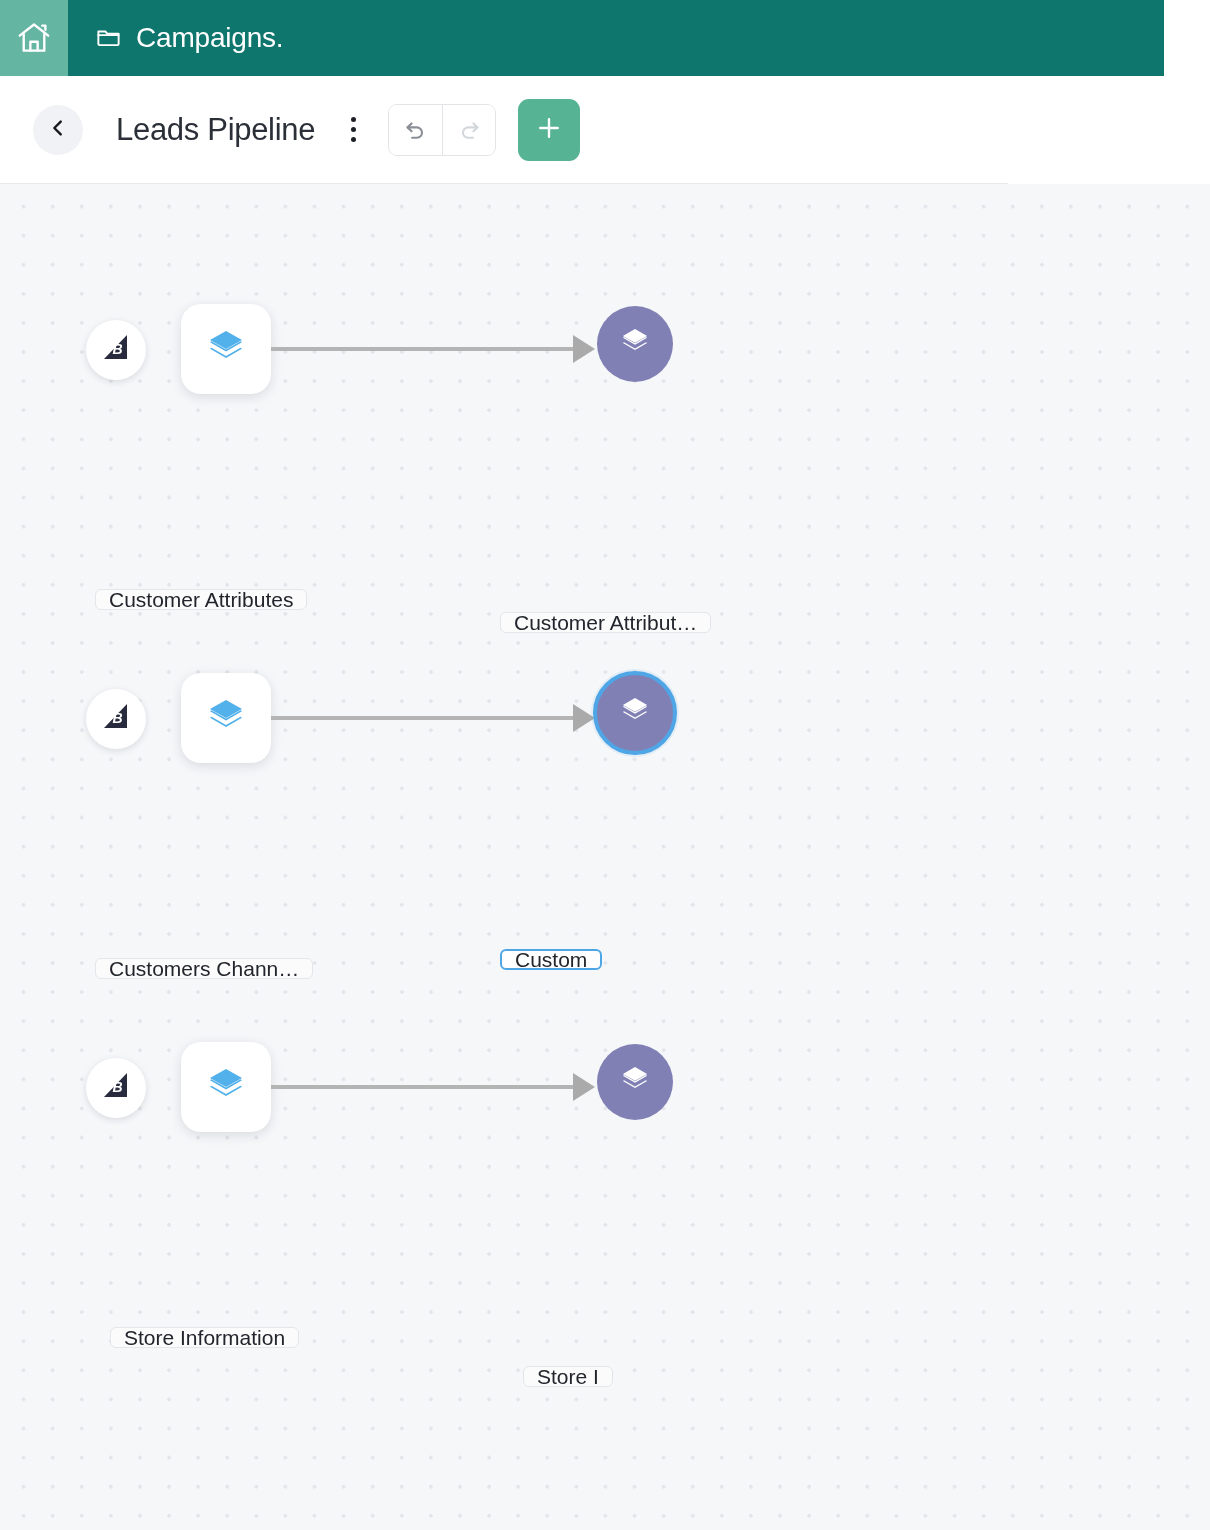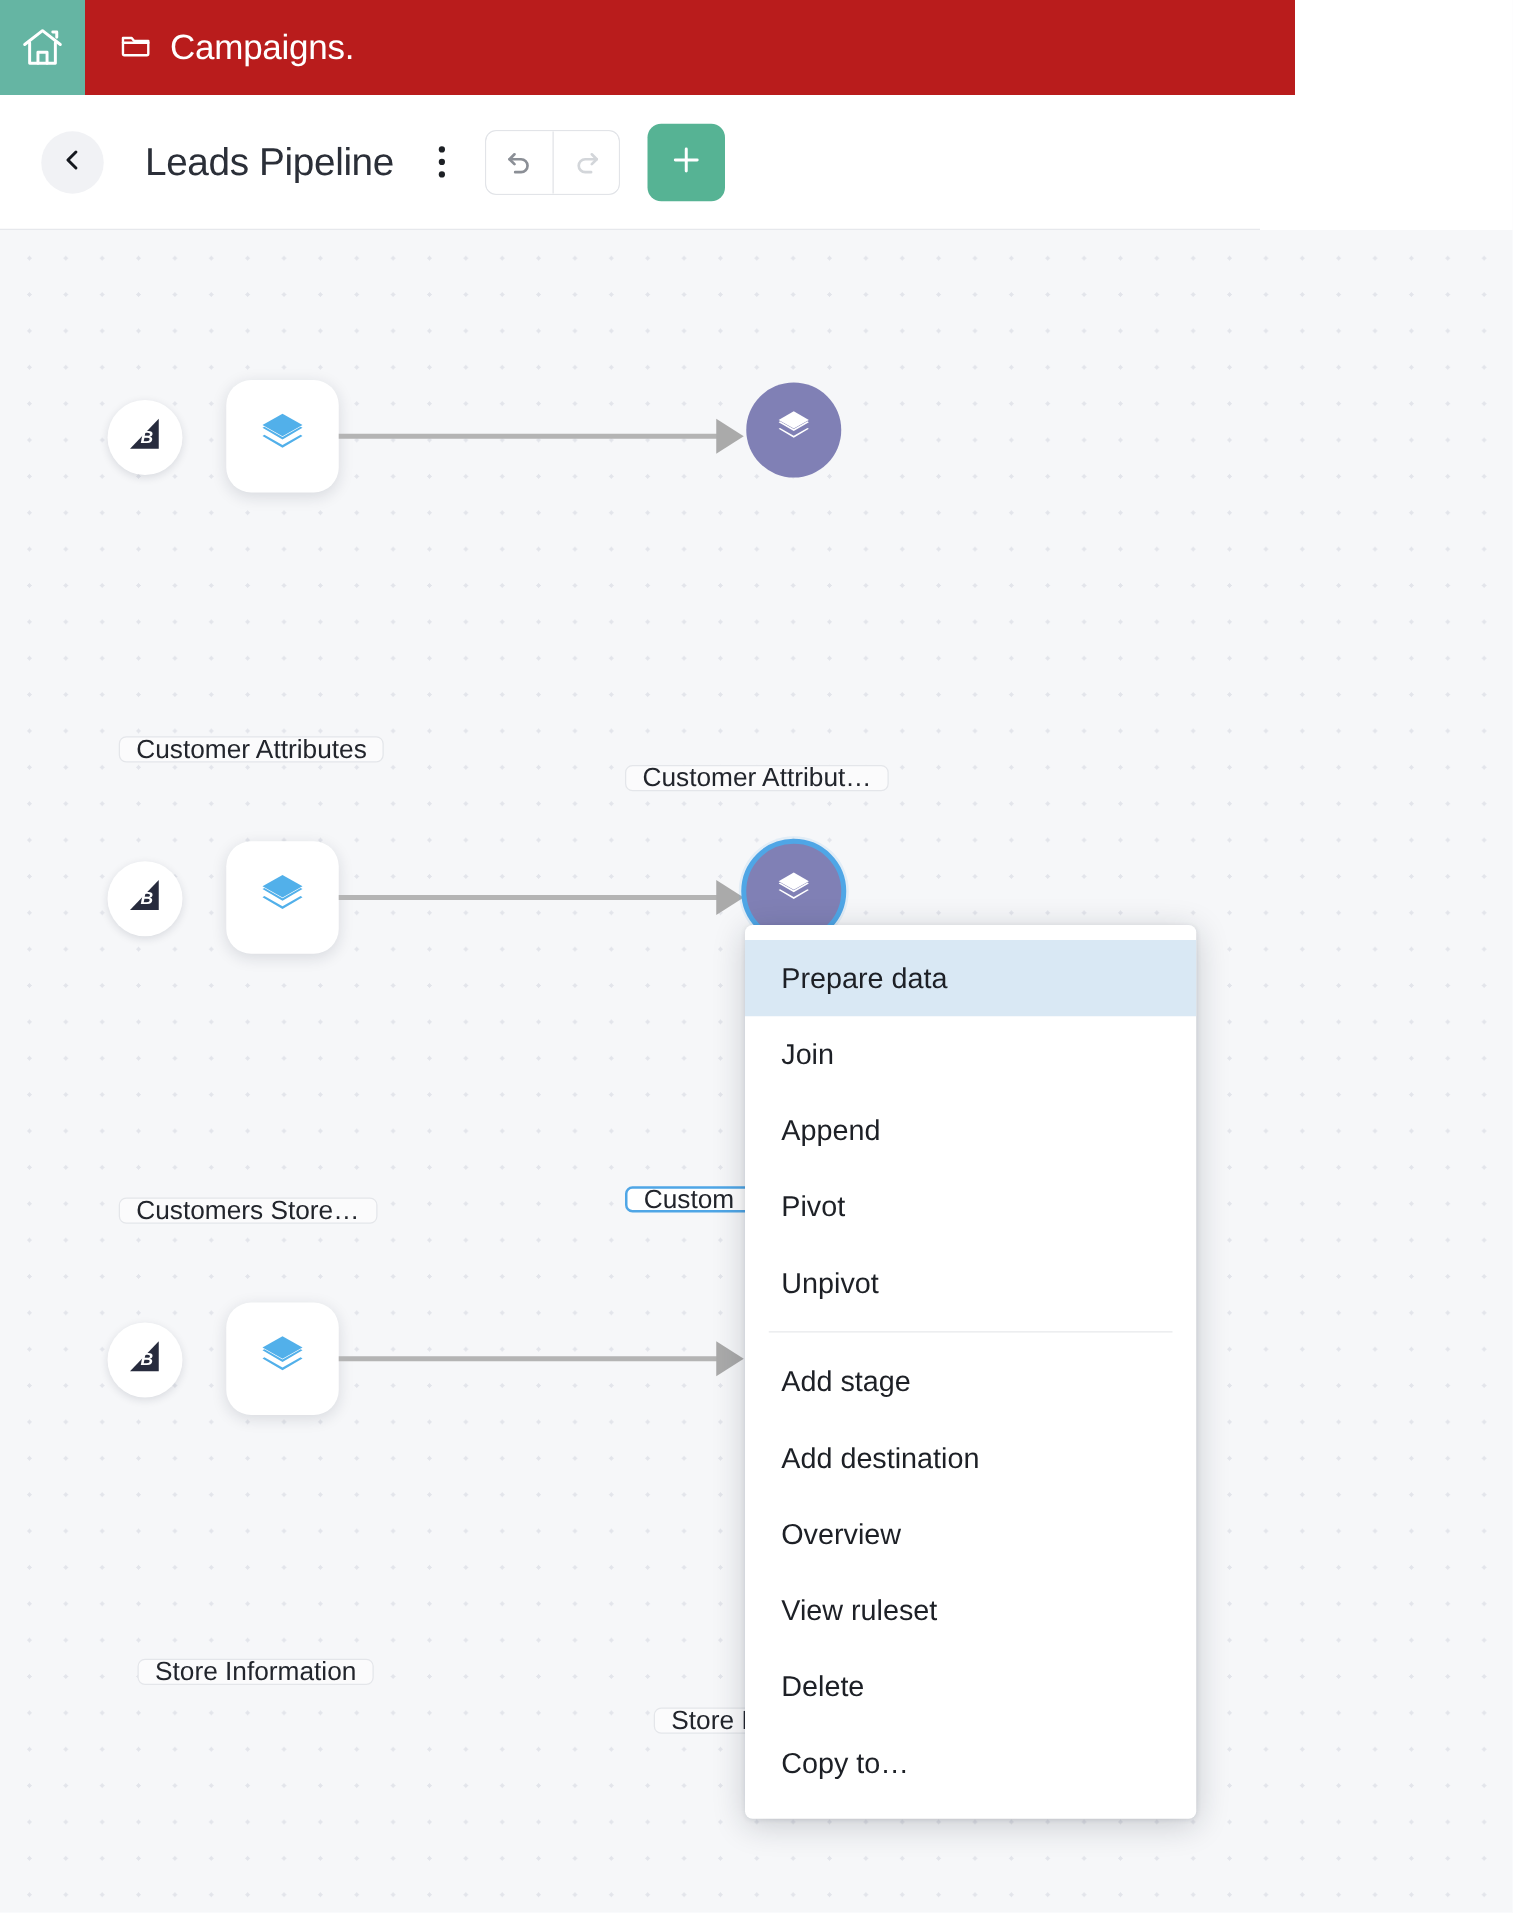--- a/index.html
+++ b/index.html
@@ -6,22 +6,22 @@
   html, body {
     width: 1210px; height: 1530px;
     font-family: "Liberation Sans", sans-serif;
     background: #ffffff;
     overflow: hidden;
   }
 
   
   .topbar {
     position: absolute; left: 0; top: 0;
-    width: 1036px; height: 76px;
-    background: #b91c1c;
+    width: 1164px; height: 76px;
+    background: #0f766e;
     display: flex; align-items: center;
   }
   .home-tile {
     width: 68px; height: 76px;
     background: #65b5a3;
     display: flex; align-items: center; justify-content: center;
     flex: none;
   }
   .home-tile svg { display: block; }
   .crumb {
@@ -313,21 +313,21 @@
     <div class="arrow-head" style="left:573px;"></div>
     <div class="dest-node selected" style="left:593px; top:8px;">
       <span>
         <svg width="38" height="38" viewBox="0 0 44 44">
           <path d="M22 7 L36 15 L22 23 L8 15 Z" fill="#ffffff"></path>
           <path d="M22 23.5 L34.7 16.3 L36 17.1 L22 25.3 L8 17.1 L9.3 16.3 Z" fill="#ffffff"></path>
           <path d="M22 29.6 L34.7 22.4 L36 23.2 L22 31.4 L8 23.2 L9.3 22.4 Z" fill="#ffffff"></path>
         </svg>
       </span>
     </div>
-    <div class="pill" style="left:95px; top:295px;">Customers Store…</div>
+    <div class="pill" style="left:95px; top:295px;">Customers Chann…</div>
     <div class="pill selected" style="left:500px; top:286px;">Custom</div>
   </div>
 
   <div class="row" style="top:848px;">
     <div class="src-badge">
       <span>
         <svg width="36" height="36" viewBox="0 0 36 36">
           <path d="M6 29 L29 5 L29 29 Z" fill="#272b3d"></path>
           <text x="19.5" y="24" font-family="Liberation Sans, sans-serif" font-size="14" font-weight="bold" font-style="italic" fill="#ffffff" text-anchor="middle">B</text>
         </svg>
@@ -350,28 +350,14 @@
           <path d="M22 7 L36 15 L22 23 L8 15 Z" fill="#ffffff"></path>
           <path d="M22 23.5 L34.7 16.3 L36 17.1 L22 25.3 L8 17.1 L9.3 16.3 Z" fill="#ffffff"></path>
           <path d="M22 29.6 L34.7 22.4 L36 23.2 L22 31.4 L8 23.2 L9.3 22.4 Z" fill="#ffffff"></path>
         </svg>
       </span>
     </div>
     <div class="pill" style="left:110px; top:295px;">Store Information</div>
     <div class="pill" style="left:523px; top:286px;margin-top:48px;">Store I</div>
   </div>
 
-  <div class="ctx-menu" style="top:556px;">
-    <div class="ctx-item active">Prepare data</div>
-    <div class="ctx-item">Join</div>
-    <div class="ctx-item">Append</div>
-    <div class="ctx-item">Pivot</div>
-    <div class="ctx-item">Unpivot</div>
-    <div class="ctx-sep"></div>
-    <div class="ctx-item">Add stage</div>
-    <div class="ctx-item">Add destination</div>
-    <div class="ctx-item">Overview</div>
-    <div class="ctx-item">View ruleset</div>
-    <div class="ctx-item">Delete</div>
-    <div class="ctx-item">Copy to…</div>
-  </div>
 
 </div>
 
 </body></html>

